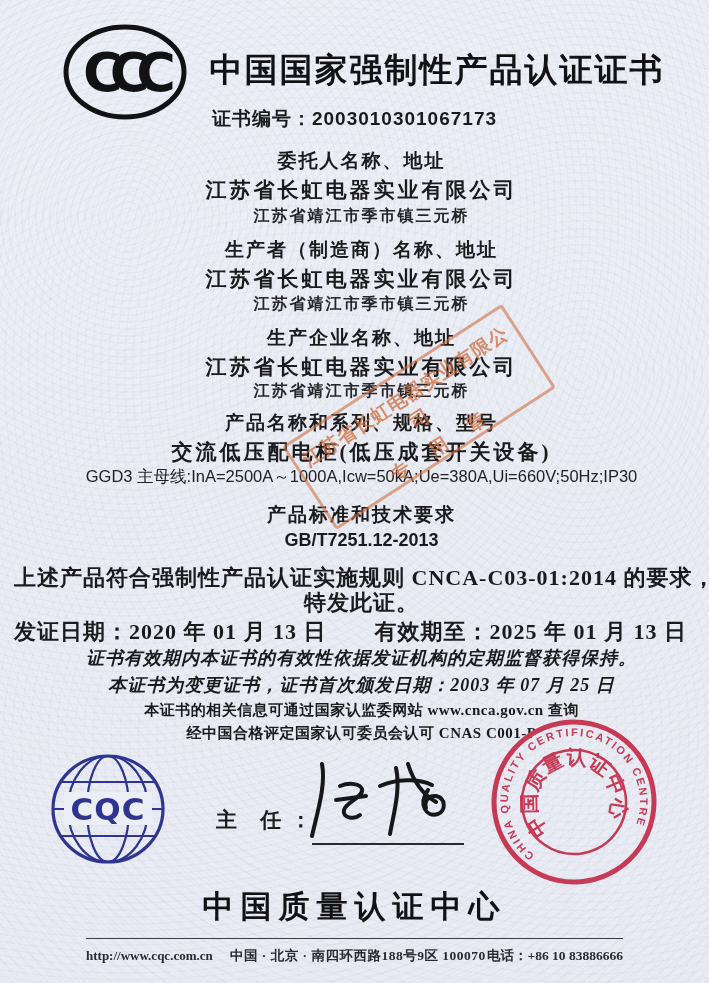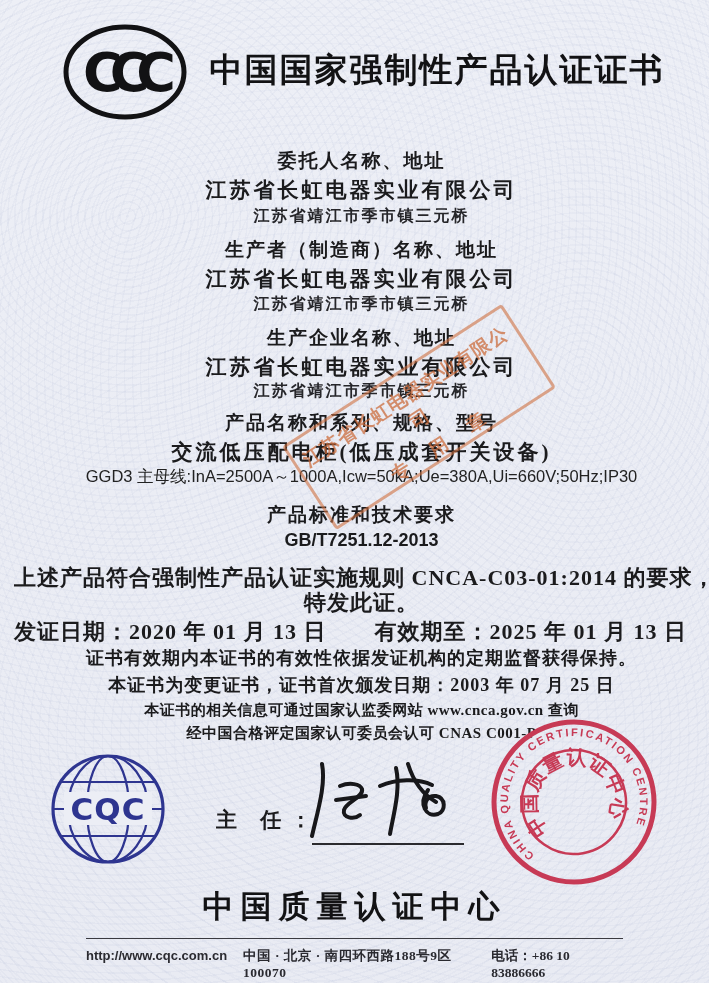--- a/index.html
+++ b/index.html
@@ -25,21 +25,21 @@
   .cert-no{position:absolute;left:0;right:0;top:106px;text-align:center;
     font-size:19px;font-weight:bold;letter-spacing:1px;}
   .cert-no .num{font-family:"Liberation Sans",sans-serif;font-weight:bold;}
   
   .line{position:absolute;left:14px;right:0;text-align:center;white-space:nowrap;}
   .lbl{font-size:19px;font-weight:bold;letter-spacing:2px;}
   .val{font-size:21px;font-weight:bold;letter-spacing:3px;}
   .addr{font-size:16px;font-weight:bold;letter-spacing:2px;color:#26262a;}
   .spec{font-family:"Liberation Sans",sans-serif;font-size:16.5px;color:#222;}
   .std{font-family:"Liberation Sans",sans-serif;font-size:18px;font-weight:bold;}
-  .bold18{font-size:18px;font-weight:bold;letter-spacing:1px;}
+  .bold18{font-size:18px;font-weight:bold;letter-spacing:1px;font-style:italic;}
   .bold19{font-size:22px;font-weight:bold;letter-spacing:1px;}
   .small15{font-size:15px;font-weight:bold;letter-spacing:0.5px;}
   .l1{top:148px}.l2{top:176px}.l3{top:206px}.l4{top:237px}.l5{top:265px}.l6{top:294px}
   .l7{top:325px}.l8{top:353px}.l9{top:381px}.l10{top:410px}.l11{top:438px}.l12{top:466px}
   .l13{top:502px}.l14{top:530px}.l15{top:563px}.l16{top:588px}.l17{top:617px}
   .l18{top:646px}.l19{top:673px}.l20{top:701px}.l21{top:724px}
   .dates{display:flex;justify-content:flex-start;gap:48px;}
   
   .stamp{
     position:absolute;left:288px;top:367px;width:256px;height:94px;
@@ -54,36 +54,39 @@
   .director{position:absolute;left:216px;top:806px;font-size:21px;font-weight:bold;letter-spacing:9px;}
   .signature{position:absolute;left:300px;top:752px;width:175px;height:92px;z-index:4;}
   .sig-line{position:absolute;left:312px;top:843px;width:152px;border-top:2px solid #2a2a2e;}
   .seal{position:absolute;left:484px;top:716px;width:180px;height:172px;transform:rotate(-10deg);z-index:6;}
   .org-name{position:absolute;left:0;right:0;top:886px;text-align:center;
     font-size:31px;font-weight:bold;letter-spacing:7px;color:#121214;}
   .footer-rule{position:absolute;left:86px;right:86px;top:938px;border-top:1.5px solid #3a3a40;}
   .footer{position:absolute;left:0;right:0;top:947px;padding:0 86px;
     display:flex;justify-content:space-between;align-items:baseline;
     font-size:13px;font-weight:bold;color:#2a2a30;}
-  .footer .web{font-family:Liberation Sans, sans-serif;font-weight:bold;}
+  .footer .web{font-family:Liberation Serif, serif;font-weight:bold;}
   .footer .addr-f{font-size:13.5px;letter-spacing:0.5px;margin-left:16px;}
   .footer .phone{font-size:13.5px;font-family:Liberation Serif, serif;}
 </style>
 </head>
 <body>
 
 <div class="page">
 
   <svg class="ccc-logo" viewBox="0 0 130 100">
     <ellipse cx="65" cy="50" rx="59" ry="45" fill="none" stroke="#121214" stroke-width="5"></ellipse>
     <text x="63" y="69" text-anchor="middle" font-family="DejaVu Sans, sans-serif" font-size="54" font-weight="900" letter-spacing="-13" fill="#121214">CCC</text>
   </svg>
 
   <h1 class="title">中国国家强制性产品认证证书</h1>
 
+  <div class="cert-no">
+    <span>证书编号：</span><span class="num">2003010301067173</span>
+  </div>
 
   <div class="line lbl l1">委托人名称、地址</div>
   <div class="line val l2">江苏省长虹电器实业有限公司</div>
   <div class="line addr l3">江苏省靖江市季市镇三元桥</div>
 
   <div class="line lbl l4">生产者（制造商）名称、地址</div>
   <div class="line val l5">江苏省长虹电器实业有限公司</div>
   <div class="line addr l6">江苏省靖江市季市镇三元桥</div>
 
   <div class="line lbl l7">生产企业名称、地址</div>

